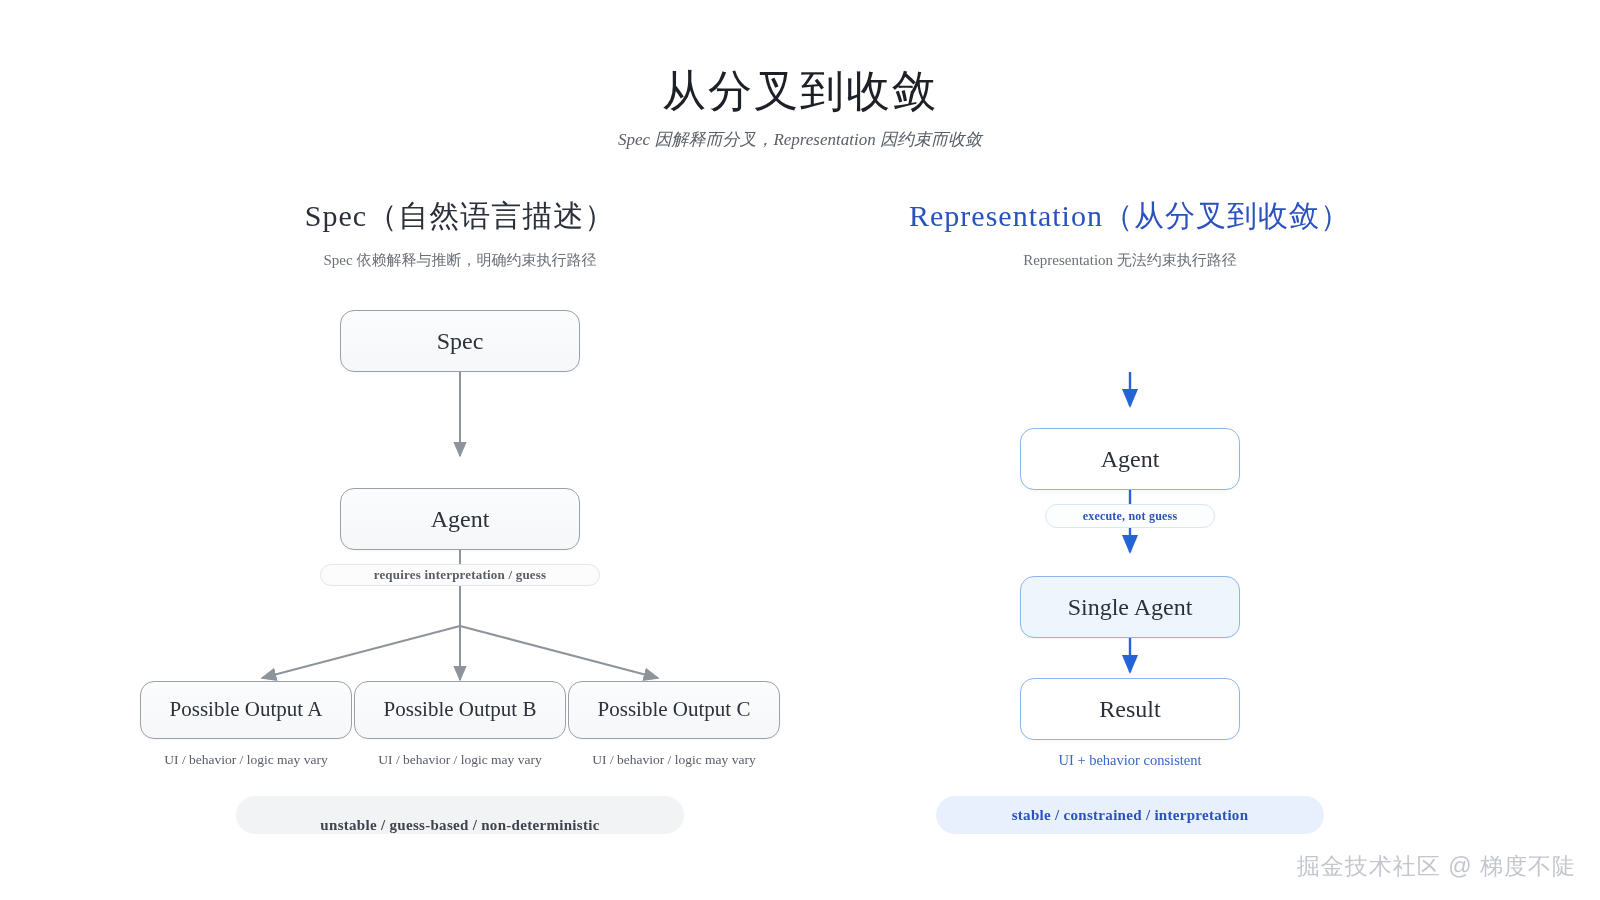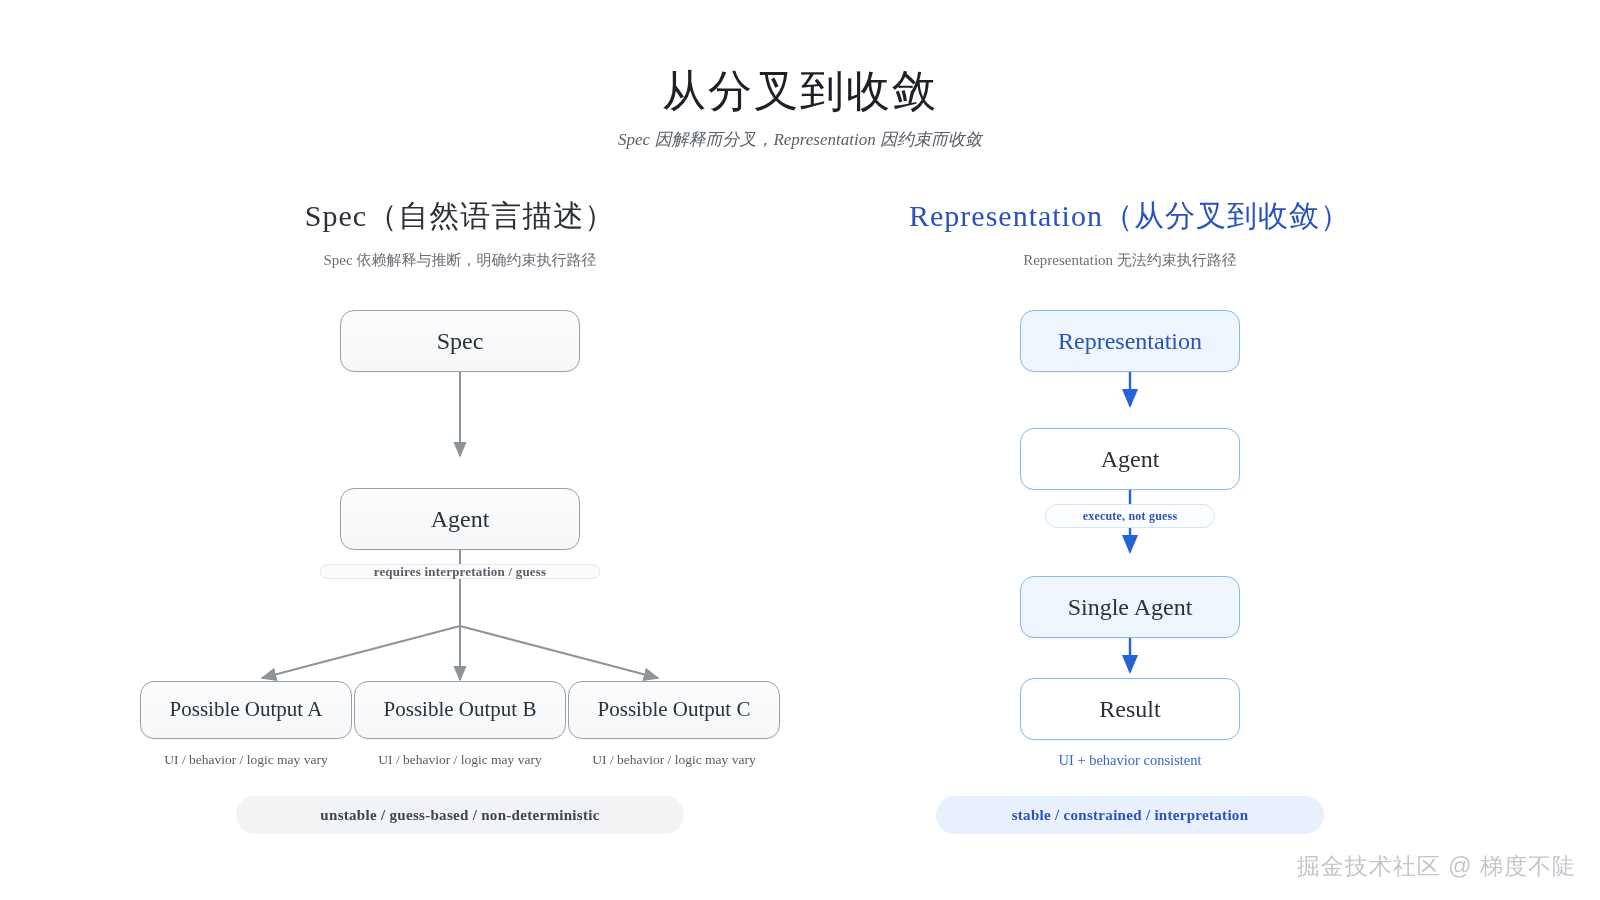--- a/index.html
+++ b/index.html
@@ -168,20 +168,21 @@
     border-radius: 999px;
     font-family: "Liberation Serif", serif;
     font-weight: bold;
     font-size: 15px;
     letter-spacing: 0.3px;
     white-space: nowrap;
   }
   .summary.grey {
     background: #f2f3f5;
     color: #3f444c;
+    align-items: flex-end;
   }
   .summary.blue {
     background: #e8f0fd;
     color: #2a52be;
   }
 
   
   .watermark {
     position: absolute;
     right: 24px;
@@ -223,21 +224,21 @@
     </svg>
 
     <div class="node grey" style="left:200px; top:22px; width:240px; height:62px;">
       <span>Spec</span>
     </div>
 
     <div class="node grey" style="left:200px; top:200px; width:240px; height:62px;">
       <span>Agent</span>
     </div>
 
-    <div class="edge-pill grey" style="left:180px; top:276px; width:280px; height:15px;">
+    <div class="edge-pill grey" style="left:180px; top:276px; width:280px; height:22px;">
       <span>requires interpretation / guess</span>
     </div>
 
     <div class="node grey small" style="left:0px; top:393px; width:212px; height:58px;">
       <span>Possible Output A</span>
     </div>
     <div class="node grey small" style="left:214px; top:393px; width:212px; height:58px;">
       <span>Possible Output B</span>
     </div>
     <div class="node grey small" style="left:428px; top:393px; width:212px; height:58px;">
@@ -267,23 +268,20 @@
       </defs>
 
       <line x1="310" y1="84" x2="310" y2="118" stroke="#2563d9" stroke-width="2.4" marker-end="url(#bArrow)"></line>
 
       <line x1="310" y1="202" x2="310" y2="222" stroke="#2563d9" stroke-width="2.4"></line>
       <line x1="310" y1="240" x2="310" y2="264" stroke="#2563d9" stroke-width="2.4" marker-end="url(#bArrow)"></line>
 
       <line x1="310" y1="350" x2="310" y2="384" stroke="#2563d9" stroke-width="2.4" marker-end="url(#bArrow)"></line>
     </svg>
 
-    <div class="node blue-fill accent-text" style="left:200px; top:22px; width:220px; height:62px;">
-      <span>Representation</span>
-    </div>
 
     <div class="node blue-plain" style="left:200px; top:140px; width:220px; height:62px;">
       <span>Agent</span>
     </div>
 
     <div class="edge-pill blue" style="left:225px; top:216px; width:170px; height:24px;">
       <span>execute, not guess</span>
     </div>
 
     <div class="node blue-fill" style="left:200px; top:288px; width:220px; height:62px;">

